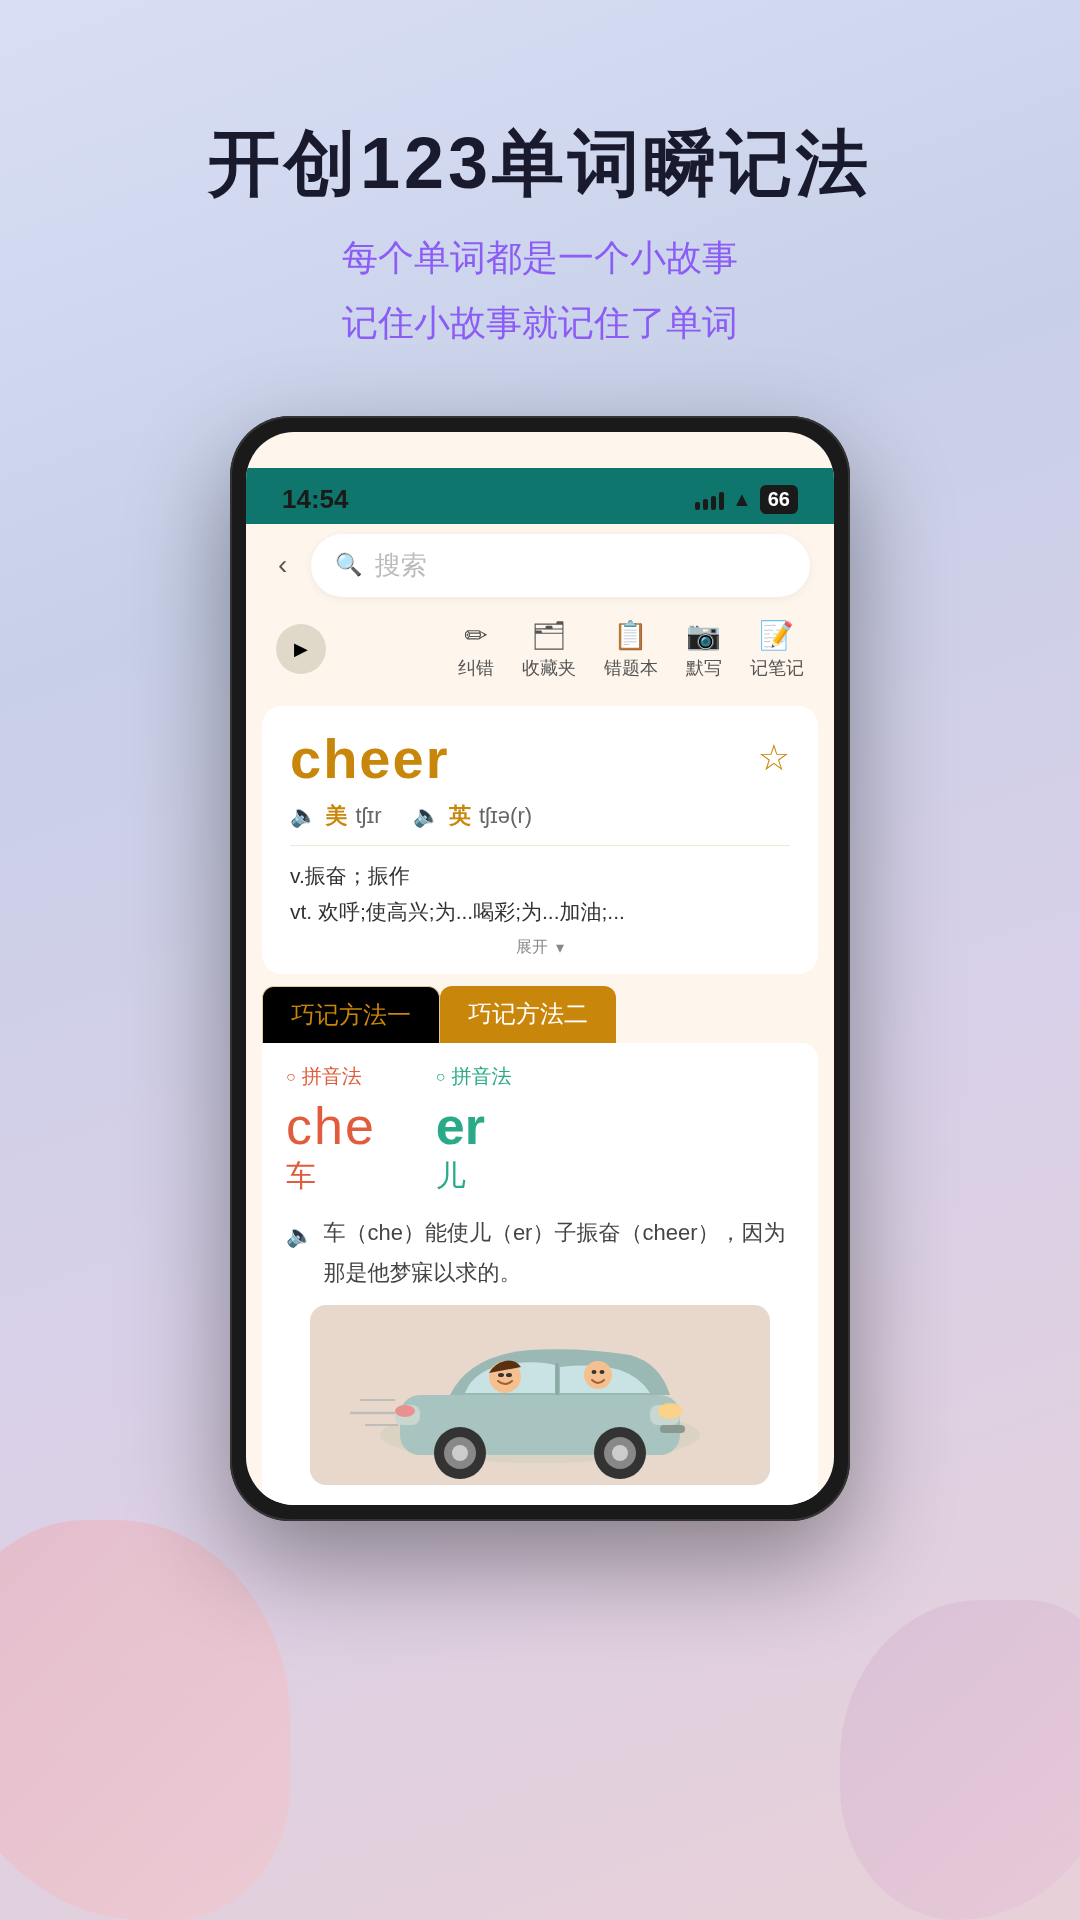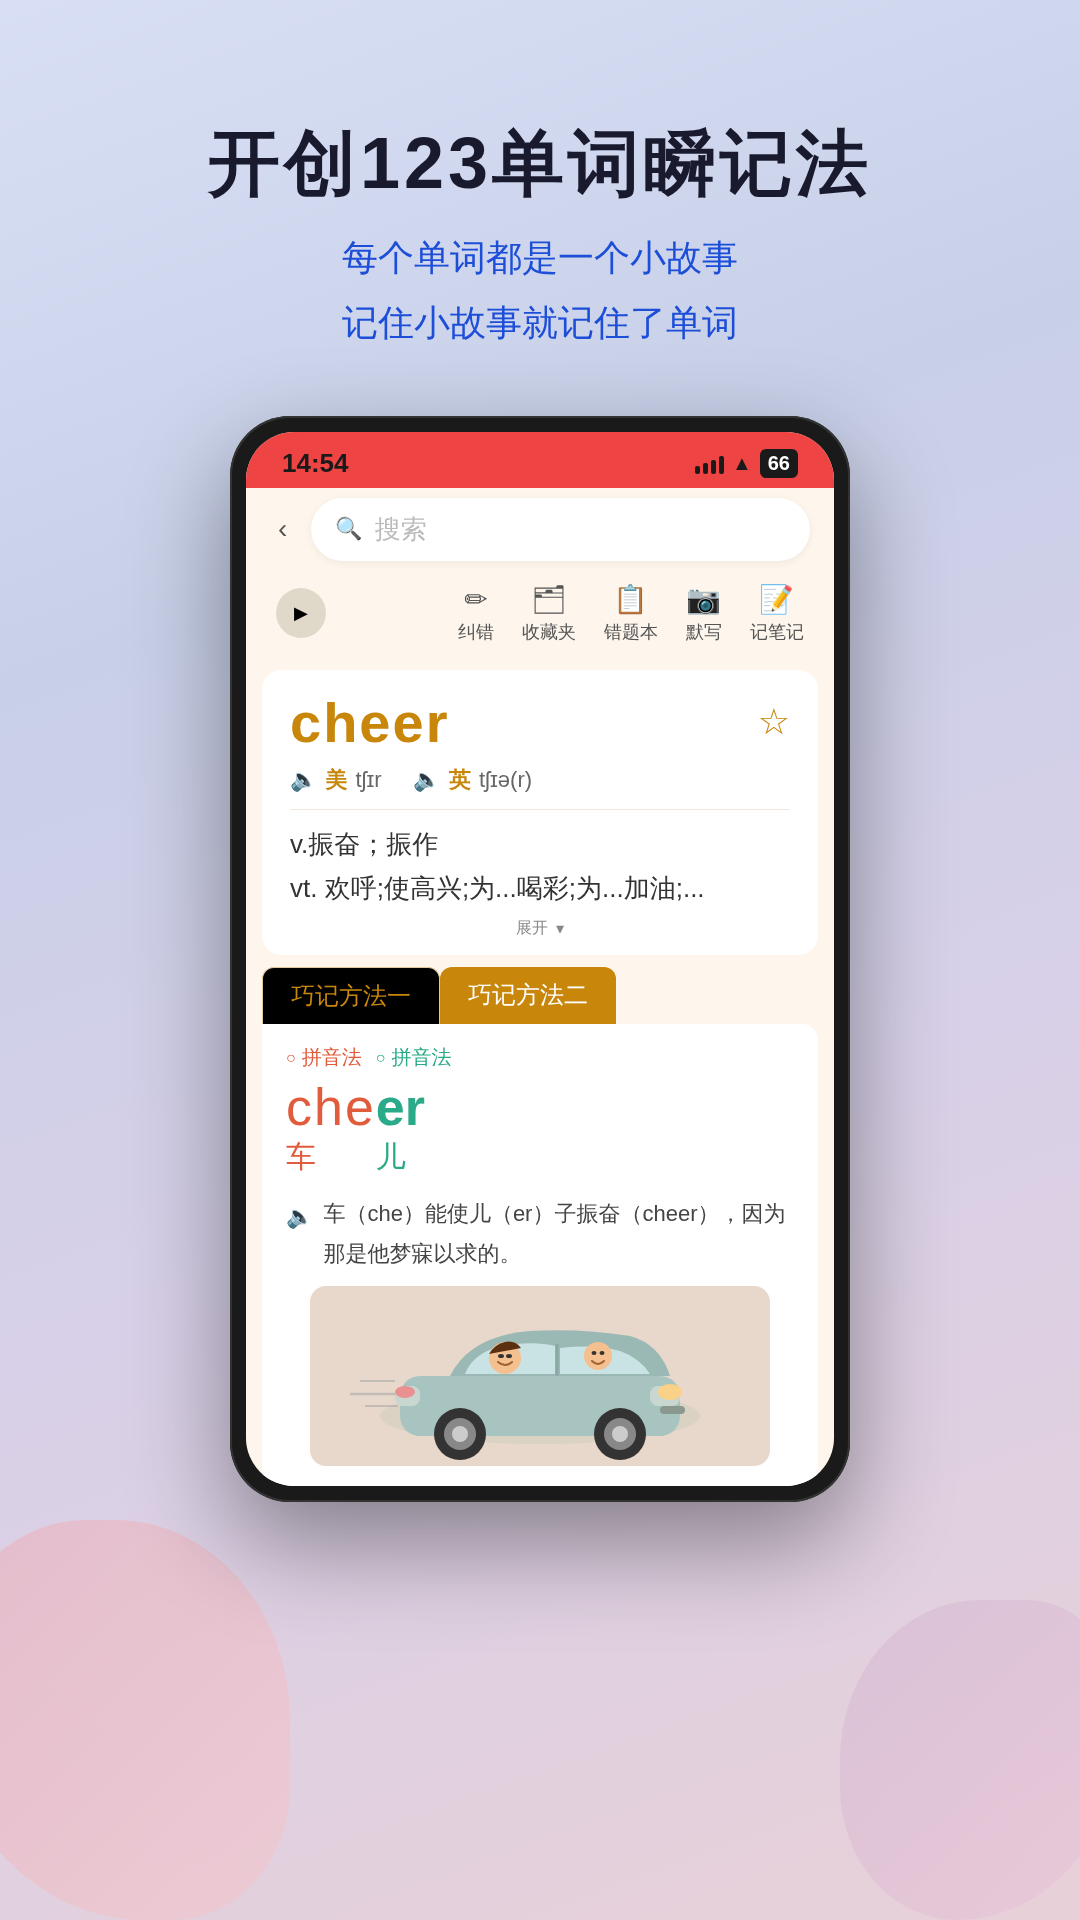--- a/index.html
+++ b/index.html
@@ -50,21 +50,21 @@
       font-weight: 900;
       color: #1a1a2e;
       letter-spacing: 4px;
       margin-bottom: 20px;
       line-height: 1.2;
       text-align: center;
     }
 
     .subtitle {
       font-size: 36px;
-      color: #1d4ed8;
+      color: #8b5cf6;
       line-height: 1.8;
       font-weight: 400;
     }
 
     
     .phone-container {
       position: relative;
       z-index: 10;
       display: flex;
       justify-content: center;
@@ -82,26 +82,27 @@
 
     .phone-screen {
       background: #fef6ec;
       border-radius: 48px;
       overflow: hidden;
       position: relative;
     }
 
     
     .status-bar {
-      background: #ef4444;
+      background: #0f766e;
       display: flex;
       justify-content: space-between;
       align-items: center;
       padding: 16px 36px 8px;
       height: 56px;
+      margin-top: 36px;
     }
 
     .status-time {
       font-size: 26px;
       font-weight: 600;
       color: #1a1a1a;
     }
 
     .status-icons {
       display: flex;
@@ -274,21 +275,21 @@
       font-size: 22px;
       color: #666;
     }
 
     .definition-section {
       border-top: 1px solid #f0e8d8;
       padding-top: 12px;
     }
 
     .definition-text {
-      font-size: 26px;
+      font-size: 21px;
       color: #333;
       line-height: 1.7;
     }
 
     .expand-btn {
       display: flex;
       justify-content: center;
       align-items: center;
       gap: 8px;
       margin-top: 8px;
@@ -325,20 +326,21 @@
     
     .memory-card {
       background: white;
       margin: 0 16px;
       border-radius: 0 16px 16px 16px;
       padding: 20px 24px;
     }
 
     .pinyin-row {
       display: flex;
+      gap: 60px;
       margin-bottom: 16px;
       align-items: center;
     }
 
     .pinyin-group {
       display: flex;
       flex-direction: column;
       align-items: flex-start;
     }
 

